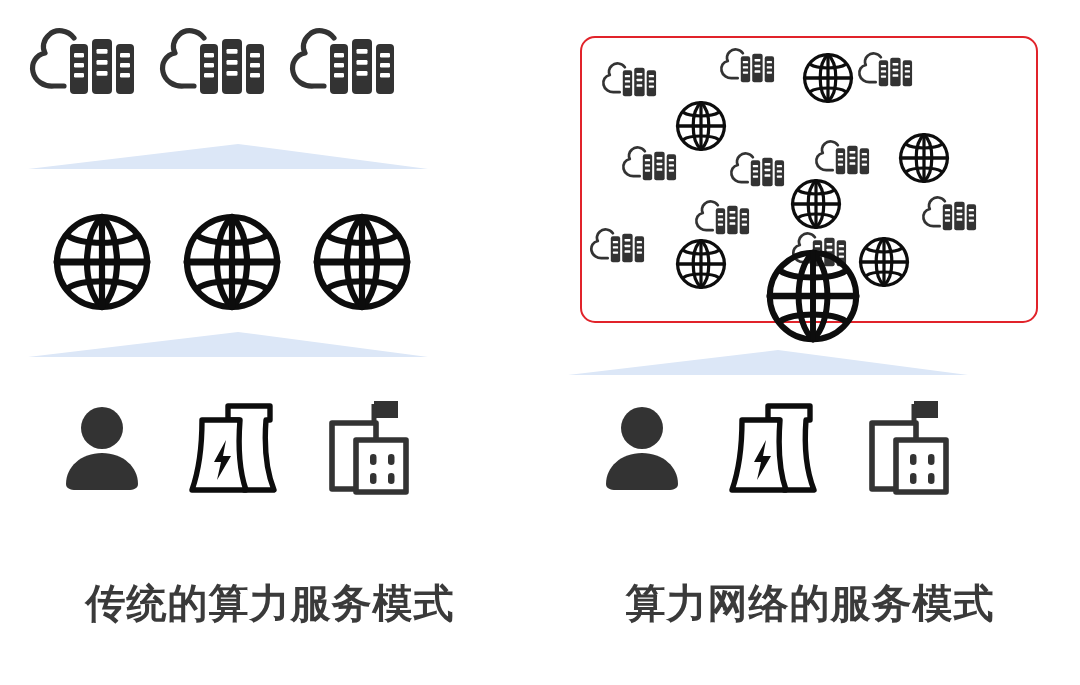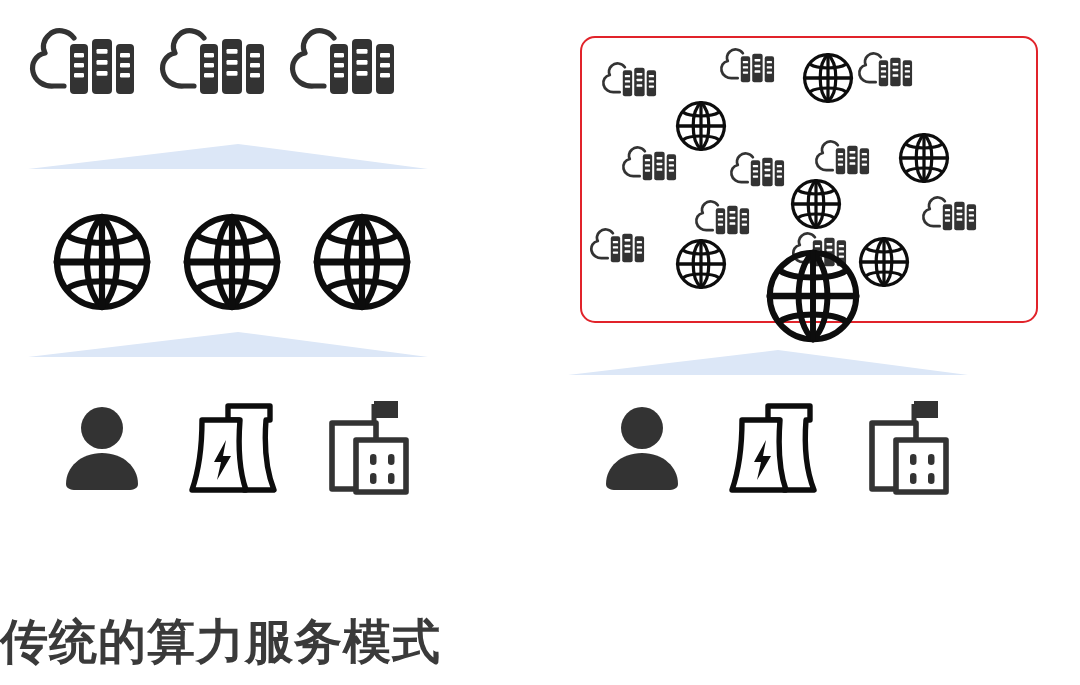--- a/index.html
+++ b/index.html
@@ -36,22 +36,23 @@
   .node {
     position: absolute;
     line-height: 0;
   }
 
   
   .caption {
     position: absolute;
     left: 0;
     width: 540px;
-    top: 614px;
-    font-size: 48px;
+    top: 580px;
+    text-align: center;
+    font-size: 40px;
     font-weight: bold;
     color: #3a3a3a;
     line-height: 1.15;
     letter-spacing: 1px;
     font-family: "DejaVu Sans", "Liberation Sans", sans-serif;
     white-space: nowrap;
   }
 
   
   .red-box {
@@ -564,14 +565,15 @@
     <rect x="14" y="25" width="44" height="66" fill="#ffffff" stroke="#333333" stroke-width="5.6" stroke-linejoin="round"></rect>
     <rect x="38" y="42" width="50" height="52" fill="#ffffff" stroke="#333333" stroke-width="5.6" stroke-linejoin="round"></rect>
     <g fill="#333333">
       <rect x="52" y="56" width="6.5" height="11" rx="3.2"></rect>
       <rect x="70" y="56" width="6.5" height="11" rx="3.2"></rect>
       <rect x="52" y="75" width="6.5" height="11" rx="3.2"></rect>
       <rect x="70" y="75" width="6.5" height="11" rx="3.2"></rect>
     </g>
   </svg>
       </div>
+      <div class="caption">算力网络的服务模式</div>
     </div>
   </div>
 
 </body></html>

